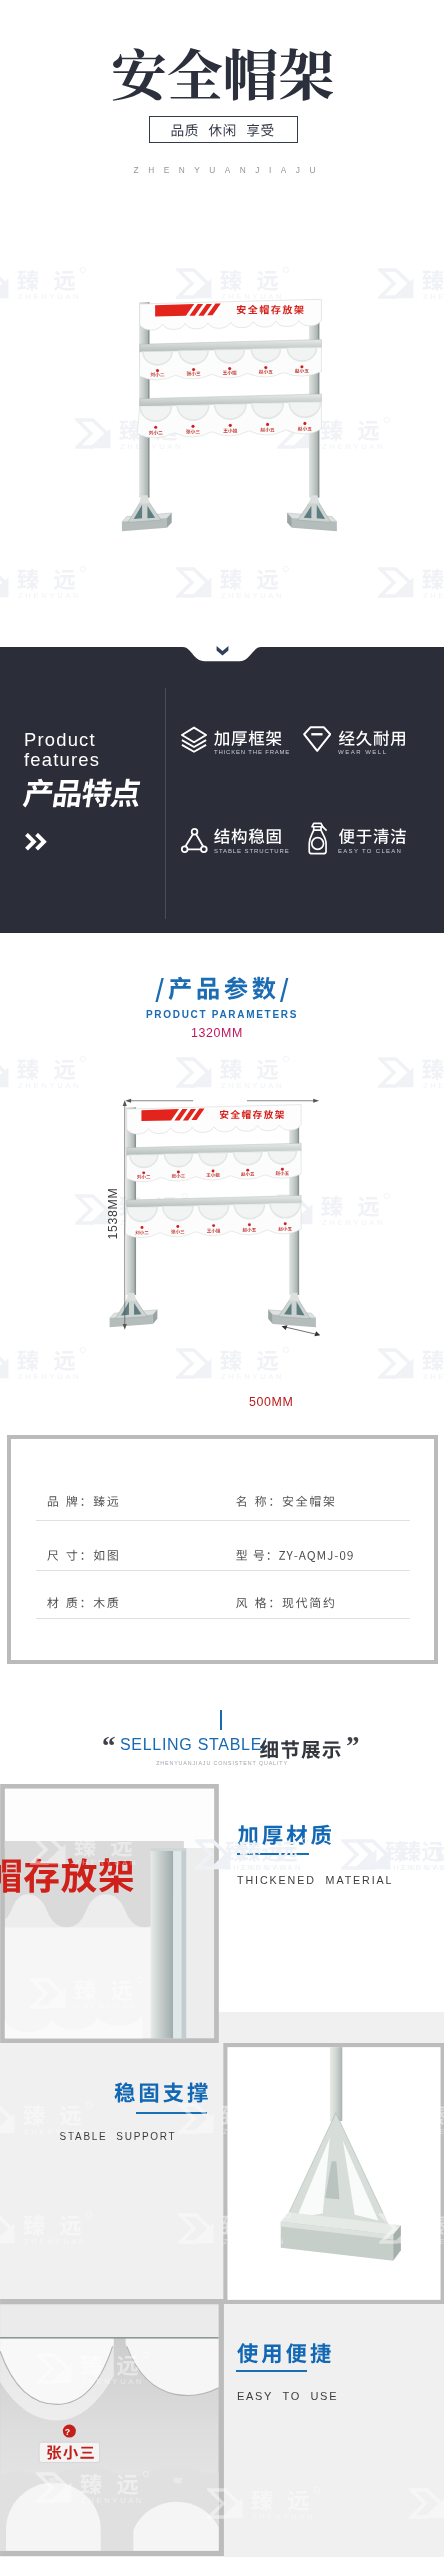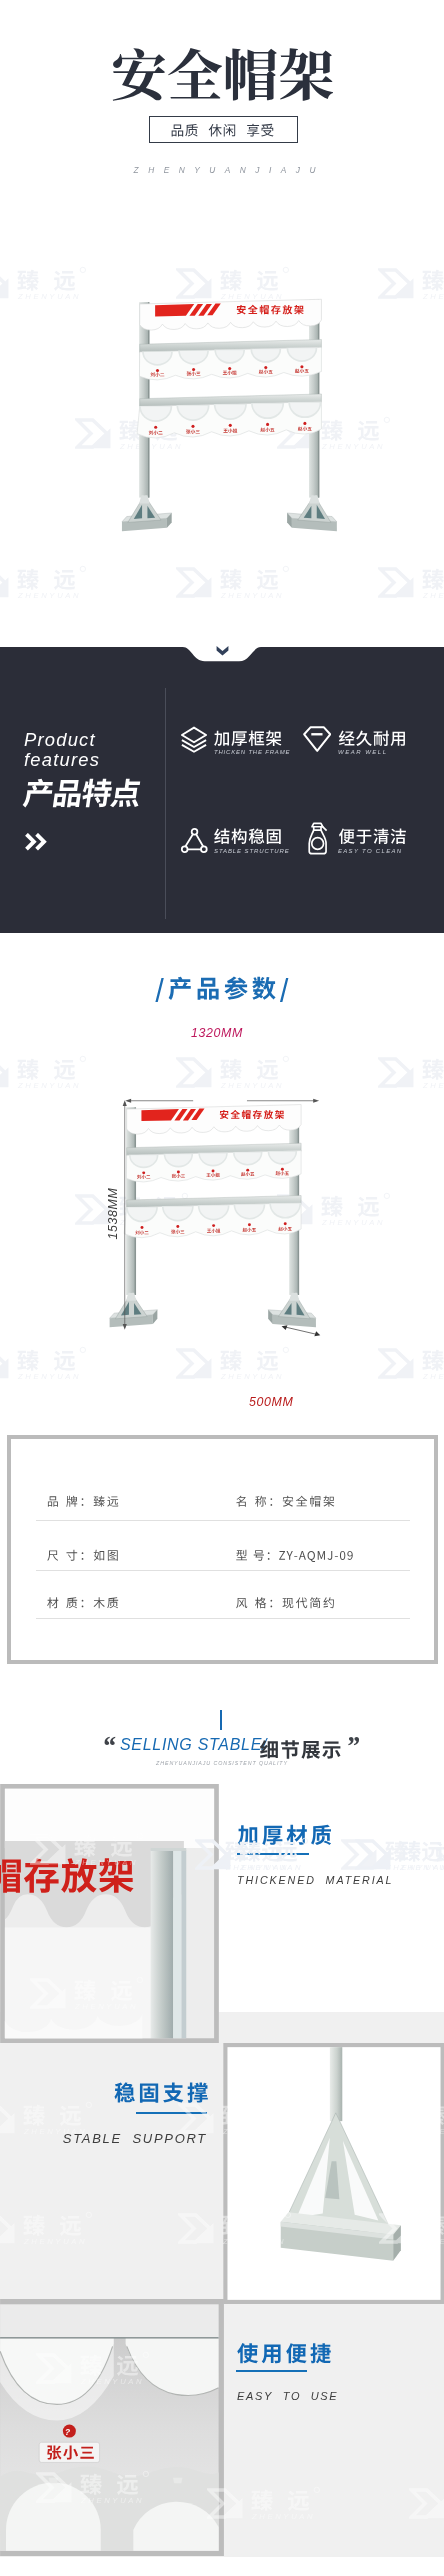--- a/index.html
+++ b/index.html
@@ -1,17 +1,17 @@
 <!DOCTYPE html>
 <html style="font-size:9.5px"><head><meta charset="utf-8">
 <style>
 html,body{margin:0;padding:0;background:#fff;}
 *{box-sizing:border-box;}
 body{font-family:"Liberation Sans",sans-serif;}
-#page{position:relative;width:444px;height:2576px;overflow:hidden;background:#fff;font-style:italic;}
+#page{position:relative;width:444px;height:2576px;overflow:hidden;background:#fff;}
 .abs{position:absolute;}
 </style></head><body>
 <div id="page">
 <svg width="0" height="0" style="position:absolute">
       <defs>
         <g id="wm">
 <path fill="none" stroke="currentColor" stroke-width="6" d="M4,8 L30,8 L54,31 L30,54 L4,54 L27,31 Z"></path>
 <path fill="currentColor" d="M42,40 L60,22 L60,56 L26,56 Z"></path>
 <path fill="currentColor" transform="translate(74,40)" d="M2.5 -15.4C3.1 -15.7 3.9 -15.9 6.7 -16.4V-12.5H2.1V-8.5H6.7V-3.5L1.1 -2.8L1.7 1.5C5.7 0.9 10.9 0.1 15.8 -0.7L15.6 -4.8L10.8 -4.1V-8.5H15V-12C15.9 -11.2 17.2 -10 17.8 -9.3C18.8 -10 19.7 -10.8 20.6 -11.6C20.7 -11.1 20.9 -10.6 20.9 -10.3C22 -10.3 23 -10.4 24.1 -10.5V-8.5H17.7V-5.1H22.6C20.7 -3.3 18 -1.5 15.6 -0.5C16.5 0.2 17.7 1.6 18.3 2.6C20.3 1.5 22.3 -0.2 24.1 -2V3.3H28V-2.8C30.1 -1.2 32.2 0.7 33.3 2L36.1 -0.6C34.8 -1.9 32.6 -3.6 30.6 -5.1H34.7V-8.5H28V-11.2C29.2 -11.4 30.4 -11.7 31.3 -12.1L28.7 -14.9C27.1 -14.3 24.7 -13.8 22.3 -13.5C23 -14.2 23.6 -15.1 24.1 -16H29.1C30.6 -13.1 32.9 -10.3 35.6 -8.5C35.9 -9.6 36.7 -11.3 37.4 -12.2C35.8 -13 34.2 -14.4 33.1 -16H36.6V-19.4H25.8L26.5 -21.2H35.3V-24.4H27.4L27.8 -25.9H35.9V-29.2H28.4L28.8 -31.8L24.5 -32.2L24.1 -29.2H17.2V-25.9H23.5L23.1 -24.4H17.5V-21.2H22C21.8 -20.6 21.5 -20 21.2 -19.4H16.2V-17.7C15.6 -19.8 14.3 -22.5 13.1 -24.7L9.9 -23.5C10.3 -22.6 10.8 -21.7 11.2 -20.7L6.6 -20.1C7.8 -22.1 9 -24.4 10 -26.7H15.7V-30.7H1.6V-26.7H5.5C4.6 -24 3.3 -21.6 2.9 -20.9C2.3 -20 1.8 -19.3 1.2 -19.2C1.6 -18.1 2.3 -16.2 2.5 -15.4ZM18.8 -16C17.7 -14.6 16.3 -13.5 14.6 -12.5H10.8V-17.1L12.5 -17.3C12.8 -16.6 13 -16 13.1 -15.4L16.2 -16.6V-16Z M64.1 -27.7C66.2 -26.1 69.3 -23.8 70.7 -22.4L73.8 -25.8C72.2 -27.1 69.1 -29.3 67 -30.7ZM76.6 -30.1V-26.1H95.5V-30.1ZM72.4 -19.3H63.4V-15.1H68V-4.4C66.4 -3.6 64.7 -2.2 63.1 -0.6L66 3.5C67.7 1.2 69.5 -1.2 70.7 -1.2C71.5 -1.2 72.8 -0 74.3 0.9C76.9 2.4 80 2.9 84.7 2.9C88.8 2.9 94.9 2.7 97.8 2.4C97.9 1.2 98.6 -1 99.1 -2.2C95.2 -1.7 88.8 -1.3 84.9 -1.3C80.7 -1.3 77.4 -1.5 74.9 -3C73.8 -3.6 73.1 -4.2 72.4 -4.6ZM74 -21.7V-17.6H79.6C79.3 -12.4 78.3 -8.9 72.7 -6.8C73.7 -5.9 74.9 -4.2 75.4 -3.1C82.2 -5.9 83.7 -10.7 84.1 -17.6H87V-9C87 -5.1 87.8 -3.8 91.3 -3.8C91.9 -3.8 93.5 -3.8 94.2 -3.8C97 -3.8 98 -5.2 98.4 -10.4C97.3 -10.7 95.4 -11.4 94.6 -12.1C94.5 -8.4 94.4 -7.9 93.7 -7.9C93.4 -7.9 92.3 -7.9 92 -7.9C91.4 -7.9 91.3 -8 91.3 -9.1V-17.6H97.9V-21.7Z"></path>
 <circle cx="186" cy="8" r="4.5" fill="none" stroke="currentColor" stroke-width="1.5"></circle>
@@ -299,20 +299,21 @@
 <svg class="abs" style="left:0;top:0;overflow:visible" width="0.6" height="0.6" viewBox="0 0 1 1">
       <path transform="translate(570.0,1419.0) " fill="#ffffff" d="M9.9 -17.7V-6.7H16.4C16.1 -5.5 15.6 -4.3 14.7 -3.3C13.3 -4.1 12.2 -5 11.3 -6.2L9 -5.4C10 -3.9 11.3 -2.7 12.8 -1.7C11.5 -0.9 9.8 -0.3 7.6 0.3C8.1 0.8 8.8 1.8 9.2 2.4C11.7 1.7 13.7 0.7 15.1 -0.4C18 1 21.6 1.8 25.8 2.2C26.1 1.5 26.8 0.3 27.4 -0.3C23.4 -0.5 19.8 -1.1 17 -2.2C18.1 -3.6 18.7 -5.1 19 -6.7H25.7V-17.7H19.2V-19.8H26.6V-22.1H9.3V-19.8H16.6V-17.7ZM12.3 -11.3H16.6V-10.1L16.6 -8.7H12.3ZM19.2 -11.3H23.2V-8.7H19.2L19.2 -10.1ZM12.3 -15.7H16.6V-13.2H12.3ZM19.2 -15.7H23.2V-13.2H19.2ZM6.9 -23.5C5.6 -19.4 3.3 -15.3 0.8 -12.6C1.3 -12 2.1 -10.6 2.3 -9.9C3 -10.7 3.6 -11.5 4.3 -12.4V2.3H6.8V-16.6C7.8 -18.6 8.7 -20.7 9.4 -22.8Z M32.4 -21.7V-19.1H41.9V-12.6H30.5V-10H41.9V-1.3C41.9 -0.7 41.6 -0.5 41 -0.5C40.4 -0.5 38.2 -0.5 36 -0.6C36.4 0.2 37 1.4 37.1 2.2C39.9 2.2 41.9 2.2 43.1 1.7C44.2 1.3 44.7 0.5 44.7 -1.3V-10H55.5V-12.6H44.7V-19.1H53.6V-21.7Z M60.2 -21.3C61.7 -20.4 63.7 -19.1 64.6 -18.2L66.3 -20.2C65.3 -21.1 63.3 -22.4 61.8 -23.1ZM58.9 -14C60.5 -13.1 62.6 -11.7 63.5 -10.8L65.2 -12.9C64.1 -13.8 62 -15 60.4 -15.8ZM59.8 0.3 62.2 1.9C63.5 -0.8 65 -4.2 66.1 -7.1L64 -8.7C62.7 -5.5 61 -1.8 59.8 0.3ZM70.5 -5.7H79.9V-3.9H70.5ZM70.5 -7.6V-9.3H79.9V-7.6ZM73.9 -23.6V-21.6H67V-19.6H73.9V-18.1H67.7V-16.3H73.9V-14.6H65.9V-12.7H84.7V-14.6H76.5V-16.3H82.9V-18.1H76.5V-19.6H83.6V-21.6H76.5V-23.6ZM68.1 -11.3V2.4H70.5V-1.9H79.9V-0.4C79.9 -0.1 79.8 0.1 79.4 0.1C79 0.1 77.7 0.1 76.4 0C76.7 0.6 77 1.6 77.1 2.3C79.1 2.3 80.4 2.3 81.3 1.9C82.2 1.5 82.4 0.8 82.4 -0.4V-11.3Z M89.2 -21.4C90.8 -20.4 92.8 -18.8 93.7 -17.6L95.4 -19.5C94.5 -20.7 92.5 -22.1 90.8 -23.1ZM88.1 -13.7C89.8 -12.8 92 -11.4 93 -10.4L94.6 -12.4C93.5 -13.4 91.3 -14.8 89.6 -15.5ZM88.7 0.4 91 2C92.5 -0.6 94.2 -3.9 95.5 -6.7L93.6 -8.4C92.1 -5.3 90.1 -1.7 88.7 0.4ZM103.2 -23.7V-19.7H95.8V-17.2H103.2V-13.5H96.7V-11H112.5V-13.5H105.9V-17.2H113.6V-19.7H105.9V-23.7ZM97.6 -8.4V2.4H100.2V1.2H108.9V2.3H111.7V-8.4ZM100.2 -1.2V-6H108.9V-1.2Z"></path>
     </svg>
 
 <div class="abs" style="left:338px;top:848px;font-size:6px;letter-spacing:1.3px;color:#c9cdd5">EASY TO CLEAN</div>
 
 <svg class="abs" style="left:0;top:0;overflow:visible" width="0.6" height="0.6" viewBox="0 0 1 1">
       <path transform="translate(261.1,1680.0) " fill="#1b6cb3" d="M0.6 7.4H4.6L14.8 -33H10.8Z M38.4 -33.8C39 -32.8 39.7 -31.7 40.2 -30.6H26V-25.9H35.5L32 -24.4C33 -22.9 34.2 -20.9 34.9 -19.4H26.4V-13.7C26.4 -9.5 26.1 -3.6 22.9 0.7C24 1.3 26.2 3.2 27 4.2C30.8 -0.7 31.6 -8.4 31.6 -13.6V-14.6H60.2V-19.4H51.6L55 -24.1L49.4 -25.9C48.8 -23.9 47.5 -21.2 46.4 -19.4H36.9L39.7 -20.6C39.1 -22.1 37.8 -24.3 36.5 -25.9H59.4V-30.6H46.1C45.5 -31.9 44.5 -33.7 43.5 -35Z M82.2 -28.5H96.6V-23H82.2ZM77.4 -33.2V-18.3H101.6V-33.2ZM71.7 -14.9V3.7H76.4V1.6H82.5V3.4H87.4V-14.9ZM76.4 -3.1V-10.2H82.5V-3.1ZM90.9 -14.9V3.7H95.6V1.6H102.2V3.5H107.1V-14.9ZM95.6 -3.1V-10.2H102.2V-3.1Z M141 -11.5C137.6 -9.2 130.8 -7.5 125.1 -6.7C126.2 -5.7 127.3 -4.1 127.8 -3C134.1 -4.2 140.8 -6.3 145.1 -9.5ZM145.8 -7.4C141.3 -3.2 132 -1.3 122.3 -0.6C123.2 0.6 124.2 2.4 124.6 3.8C135.3 2.5 144.7 0.2 150.4 -5.3ZM122.9 -23.5C124 -23.9 125.3 -24.1 130.7 -24.3C130.3 -23.4 129.9 -22.6 129.4 -21.7H117.8V-17.4H126.3C123.7 -14.6 120.5 -12.3 116.8 -10.7C117.9 -9.8 119.8 -7.9 120.5 -6.9C122.9 -8.1 125.1 -9.6 127.2 -11.4C127.9 -10.7 128.5 -9.8 128.9 -9.2C133 -10.1 138.2 -11.8 141.7 -13.9L137.7 -16.2C135.8 -15 132.3 -14 129.2 -13.3C130.4 -14.6 131.5 -15.9 132.5 -17.4H140.5C143.5 -13 148 -9.1 152.6 -6.9C153.4 -8.1 154.9 -9.9 156 -10.9C152.3 -12.3 148.8 -14.6 146.2 -17.4H155.1V-21.7H135C135.5 -22.6 135.9 -23.6 136.2 -24.6L146.8 -25C147.7 -24.1 148.5 -23.4 149.1 -22.7L153.3 -25.5C150.9 -28 146.2 -31.5 142.7 -33.8L138.8 -31.4C139.9 -30.6 141.2 -29.7 142.4 -28.7L130.9 -28.5C133.1 -29.8 135.3 -31.3 137.3 -32.9L132.8 -35.3C130 -32.5 125.9 -30 124.6 -29.3C123.4 -28.6 122.4 -28.2 121.4 -28C121.9 -26.7 122.6 -24.5 122.9 -23.5Z M180.3 -34.4C179.6 -32.8 178.4 -30.5 177.5 -29.1L180.7 -27.7C181.7 -29 183 -30.9 184.4 -32.7ZM178.2 -9.8C177.5 -8.3 176.5 -7.1 175.4 -5.9L172 -7.6L173.2 -9.8ZM166.1 -6C168 -5.3 170 -4.3 172 -3.3C169.7 -1.8 166.9 -0.8 163.9 -0.1C164.8 0.7 165.7 2.5 166.1 3.6C169.8 2.5 173.2 1.1 175.9 -1C177.1 -0.3 178.2 0.5 179.1 1.1L182 -2.1C181.2 -2.7 180.1 -3.3 179.1 -3.9C181.2 -6.3 182.8 -9.3 183.8 -12.9L181.1 -13.9L180.4 -13.7H175.2L175.9 -15.3L171.5 -16.1C171.2 -15.3 170.9 -14.6 170.5 -13.7H165.3V-9.8H168.5C167.7 -8.4 166.9 -7.1 166.1 -6ZM165.6 -32.7C166.6 -31.1 167.6 -28.9 167.9 -27.6H164.6V-23.7H170.7C168.8 -21.7 166.2 -19.9 163.8 -18.9C164.7 -18 165.7 -16.4 166.3 -15.3C168.4 -16.4 170.5 -18.1 172.4 -20V-16.4H177V-20.8C178.5 -19.6 180.1 -18.2 181 -17.3L183.6 -20.7C182.9 -21.3 180.6 -22.6 178.7 -23.7H184.8V-27.6H177V-34.9H172.4V-27.6H168.2L171.6 -29C171.3 -30.5 170.2 -32.6 169.1 -34.2ZM188 -34.7C187.1 -27.3 185.2 -20.3 181.9 -16.1C182.9 -15.4 184.8 -13.8 185.5 -13C186.2 -14.1 187 -15.3 187.6 -16.6C188.4 -13.5 189.4 -10.6 190.5 -8C188.4 -4.6 185.4 -2 181.3 -0.1C182.1 0.8 183.4 2.9 183.8 3.9C187.7 1.9 190.7 -0.6 193 -3.6C194.8 -0.8 197.1 1.6 199.9 3.3C200.6 2.1 202.1 0.3 203.1 -0.5C200 -2.3 197.6 -4.8 195.6 -8C197.6 -12.1 198.8 -16.9 199.6 -22.7H202.2V-27.3H191.2C191.7 -29.5 192.1 -31.7 192.5 -34.1ZM195 -22.7C194.6 -19.2 194 -16.1 193 -13.4C191.9 -16.3 191.1 -19.4 190.5 -22.7Z M210.4 7.4H214.5L224.6 -33H220.7Z"></path>
     </svg>
 
+<div class="abs" style="left:0;top:1009px;width:444px;text-align:center;font-size:10px;font-weight:bold;letter-spacing:1.7px;color:#1b6cb3">PRODUCT PARAMETERS</div>
 
 <svg class="abs" style="left:0;top:0;overflow:visible" width="444" height="1422" viewBox="0 0 750 2400">
       <use href="#rack" transform="translate(189,1860) scale(0.96)"></use>
     </svg>
 
 <div class="abs" style="left:191px;top:1026px;font-size:12.4px;color:#be185d;letter-spacing:0.6px">1320MM</div>
 
 <svg class="abs" style="left:124px;top:1096px" width="201" height="9.5" viewBox="0 0 340 16">
 <path d="M6,8 L117,8 M208,8 L326,8" stroke="#555" stroke-width="1.2"></path>
 <polygon points="2,8 12,4.5 12,11.5" fill="#555"></polygon>
@@ -446,21 +447,21 @@
 <path d="M287,324 L300,308 L300,350 L287,368 Z" fill="#a5afab"></path>
 <path d="M97,302 L287,324 L287,332 L97,310 Z" fill="#dde2df"></path>
 </svg>
 
 <svg class="abs" style="left:0;top:0;overflow:visible" width="0.6" height="0.6" viewBox="0 0 1 1">
       <path transform="translate(192.0,3538.0) " fill="#1268b4" d="M13.8 -6.9C13.1 -4.8 11.9 -1.9 10.8 -0.1L14.2 1.8C15.2 -0.3 16.3 -3.3 17.1 -5.5ZM11.6 -30.5C9 -29.2 5.2 -28.2 1.7 -27.5C2.2 -26.6 2.7 -25.2 2.9 -24.2C4 -24.4 5.1 -24.6 6.3 -24.8V-20.4H1.8V-16.4H5.7C4.5 -12.9 2.7 -9 0.8 -6.7C1.5 -5.5 2.4 -3.7 2.9 -2.4C4.1 -4.2 5.3 -6.6 6.3 -9.3V3.2H10.3V-10.8C11 -9.5 11.7 -8.2 12.1 -7.3L14.5 -10.8V-8.6H23.8L21.3 -7.2C22.4 -5.9 23.8 -4.1 24.5 -3L27.5 -4.8C26.9 -5.9 25.5 -7.4 24.4 -8.6H32.5V-22.4H28.4C29.4 -23.8 30.4 -25.3 31.1 -26.6L28.5 -28.3L27.9 -28.2H21.7C22.1 -28.8 22.5 -29.4 22.8 -30.1L18.8 -30.8C17.6 -28.1 15.3 -25 11.8 -22.7C12.6 -22.1 13.8 -20.7 14.3 -19.8L15 -20.4V-19H28.6V-17.2H15.2V-14H28.6V-12.1H14.5V-10.9C13.9 -11.8 11.3 -14.8 10.3 -15.8V-16.4H13.9V-20.4H10.3V-25.7C11.7 -26.1 12.9 -26.5 14.1 -26.9ZM17.3 -22.4C18.1 -23.2 18.8 -24 19.5 -24.8H25.7C25.2 -24 24.6 -23.1 24 -22.4ZM28.8 -6.1C29.3 -5 29.8 -3.9 30.3 -2.7C29.3 -2.9 27.9 -3.5 27.3 -4C27.1 -1.1 26.9 -0.7 25.9 -0.7C25.3 -0.7 23.1 -0.7 22.5 -0.7C21.4 -0.7 21.2 -0.8 21.2 -1.7V-6.6H17.3V-1.7C17.3 1.6 18.2 2.7 22 2.7C22.8 2.7 25.6 2.7 26.4 2.7C29.1 2.7 30.1 1.7 30.6 -1.9C31 -0.8 31.4 0.2 31.6 1L35.1 -0.1C34.6 -1.9 33.2 -4.9 32.1 -7.1Z M55 -10.9H63V-7.8H55ZM51.3 -14.1V-4.6H67V-14.1H61V-17.1H68.5V-20.5H61V-24H56.9V-20.5H49.6V-17.1H56.9V-14.1ZM43.7 -29V3.3H48V1.7H69.9V3.3H74.4V-29ZM48 -2.3V-25H69.9V-2.3Z M97.6 -30.6V-25.8H84.5V-21.6H97.6V-17.4H86.2V-13.1H91L89.1 -12.5C90.9 -9.1 93.1 -6.4 95.8 -4.2C92 -2.6 87.6 -1.5 82.8 -0.9C83.6 0 84.7 2.1 85.1 3.2C90.5 2.3 95.6 0.9 100 -1.4C103.9 0.8 108.5 2.2 114.1 3C114.7 1.7 115.9 -0.3 116.9 -1.3C112.1 -1.8 108 -2.8 104.5 -4.2C108.2 -7.1 111.2 -10.9 113 -15.8L110 -17.5L109.2 -17.4H102.1V-21.6H115.4V-25.8H102.1V-30.6ZM93.6 -13.1H106.7C105.1 -10.4 102.9 -8.2 100.2 -6.4C97.4 -8.2 95.2 -10.4 93.6 -13.1Z M141.9 -19.2H150.5V-17.6H141.9ZM151.8 -30.3C151.4 -29.3 150.5 -27.8 149.9 -26.7L151.5 -26.2H148.2V-30.6H144.1V-26.2H141.6L142.8 -26.7C142.4 -27.8 141.4 -29.2 140.5 -30.3L137 -28.9C137.6 -28.2 138.2 -27.1 138.7 -26.2H135.3V-20.1H138.3V-15H154.4V-20.1H157.4V-26.2H153.7C154.4 -27 155.1 -28 156 -29.1ZM139.1 -21.7V-23.1H153.4V-21.7ZM153.6 -14.7C149.5 -14 142.5 -13.6 136.6 -13.6C136.9 -12.8 137.3 -11.6 137.4 -10.8C139.6 -10.8 141.9 -10.8 144.3 -10.9V-9.5H135.9V-6.7H144.3V-5.1H134.5V-2.2H144.3V-0.6C144.3 -0.2 144.1 -0 143.5 0C142.9 0 140.7 0 139 -0C139.5 0.9 140.1 2.2 140.4 3.2C143.2 3.2 145.1 3.2 146.6 2.7C148.1 2.2 148.6 1.4 148.6 -0.5V-2.2H158V-5.1H148.6V-6.7H156.6V-9.5H148.6V-11.2C151.2 -11.4 153.8 -11.7 155.9 -12.1ZM127.9 -30.6V-23.8H124.2V-19.8H127.9V-13.7L123.7 -12.6L124.6 -8.5L127.9 -9.4V-1.3C127.9 -0.8 127.7 -0.6 127.3 -0.6C126.9 -0.6 125.6 -0.6 124.3 -0.7C124.8 0.5 125.3 2.3 125.4 3.3C127.8 3.3 129.3 3.2 130.4 2.5C131.6 1.8 131.9 0.7 131.9 -1.3V-10.6L135.4 -11.6L134.8 -15.5L131.9 -14.7V-19.8H134.8V-23.8H131.9V-30.6Z"></path>
     </svg>
 
 <div class="abs" style="left:136px;top:2112px;width:71px;height:2.4px;background:#1570b8"></div>
 
-<div class="abs" style="left:1px;top:2131px;width:206px;text-align:right;font-size:13px;letter-spacing:1.7px;color:#3d3d3d">STABLE&nbsp; SUPPORT</div>
+<div class="abs" style="left:15px;top:2131px;width:206px;text-align:center;font-size:10px;letter-spacing:1.7px;color:#3d3d3d">STABLE&nbsp; SUPPORT</div>
 
 <svg class="abs" style="left:0;top:2299px" width="224" height="257" viewBox="0 0 378 434">
 <defs>
 <linearGradient id="p3bg" x1="0" y1="0" x2="0" y2="1">
 <stop offset="0" stop-color="#c6c6c6"></stop>
           <stop offset=".5" stop-color="#dddddd"></stop>
           <stop offset="1" stop-color="#ececec"></stop>
         </linearGradient>
 </defs>
 <rect x="0" y="0" width="378" height="434" fill="#bcbcbc"></rect>

